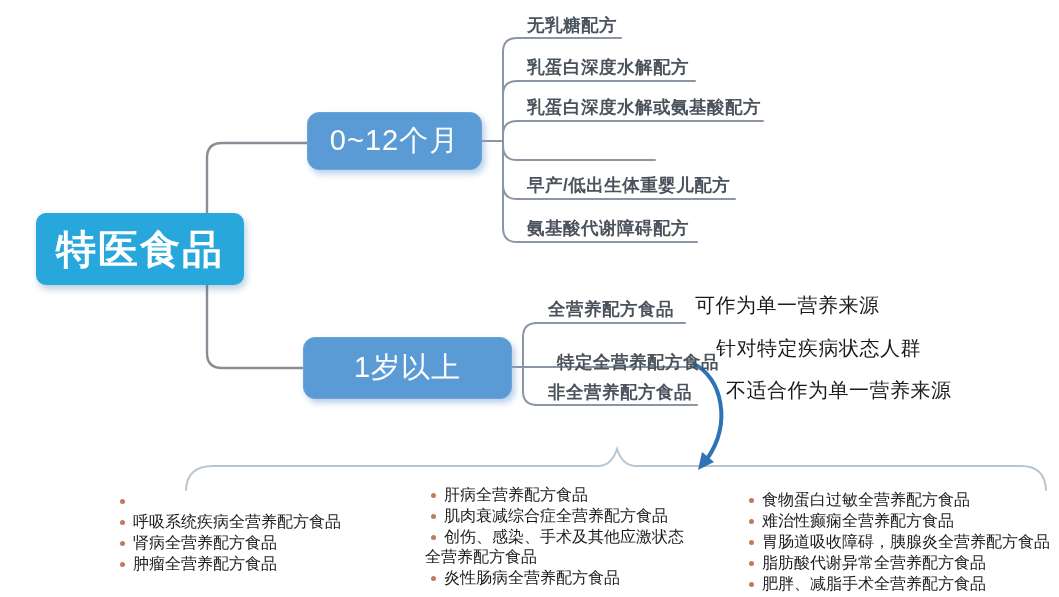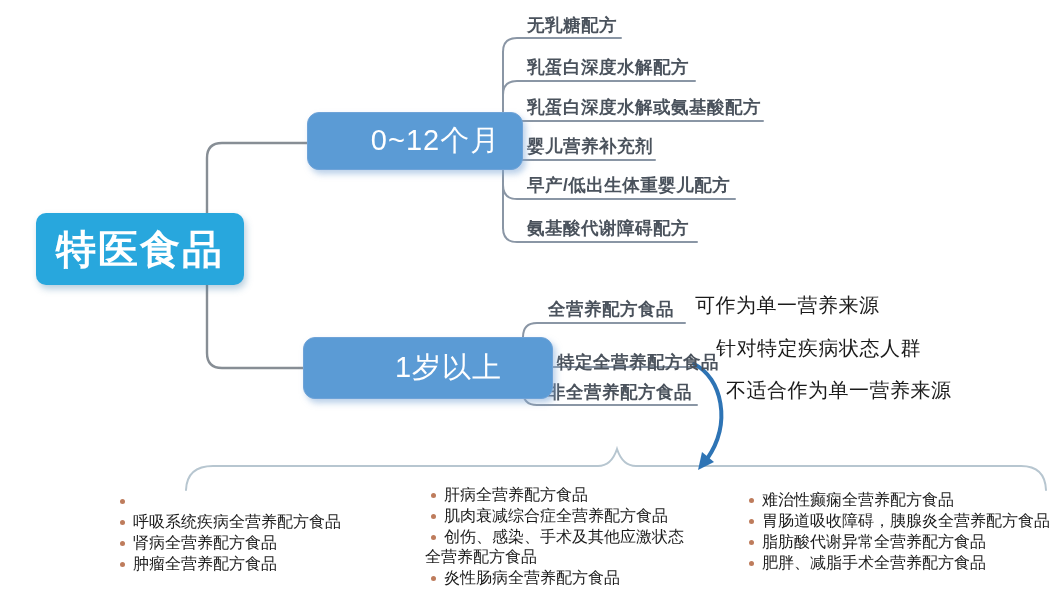--- a/index.html
+++ b/index.html
@@ -28,21 +28,21 @@
   .node-root{
     left:36px;top:213px;width:208px;height:72px;border-radius:10px;
     background:var(--root-fill);
     box-shadow:2px 4px 7px rgba(50,115,160,.35);
     font-size:40px;font-weight:bold;letter-spacing:2px;
   }
   .node-branch{
     background:var(--branch-fill);
     border:1px solid #6FA3D8;border-radius:12px;
     box-shadow:3px 4px 6px rgba(130,170,215,.55);
-    font-size:29px;font-weight:400;letter-spacing:1px;padding-left:41px;
+    font-size:29px;font-weight:400;letter-spacing:1px;
   }
   .node-branch.b1{left:307px;top:112px;width:173px;height:56px;}
   .node-branch.b2{left:303px;top:337px;width:207px;height:60px;}
   .leaf{
     position:absolute;z-index:1;white-space:nowrap;
     font-size:17.5px;font-weight:bold;color:var(--label-text);letter-spacing:.5px;
   }
   .note{
     position:absolute;z-index:1;white-space:nowrap;
     font-family:"Liberation Serif",serif;
@@ -96,21 +96,20 @@
     <polygon points="698,470 714,462 702,452" fill="#2E74B5"></polygon>
   </svg>
 
   <div class="node node-root">特医食品</div>
   <div class="node node-branch b1">0~12个月</div>
   <div class="node node-branch b2">1岁以上</div>
 
   <div class="leaf" style="left:527px;top:13px;">无乳糖配方</div>
   <div class="leaf" style="left:527px;top:55px;">乳蛋白深度水解配方</div>
   <div class="leaf" style="left:527px;top:95px;">乳蛋白深度水解或氨基酸配方</div>
-  <div class="leaf" style="left:527px;top:134px;">婴儿营养补充剂</div>
   <div class="leaf" style="left:527px;top:173px;">早产/低出生体重婴儿配方</div>
   <div class="leaf" style="left:527px;top:216px;">氨基酸代谢障碍配方</div>
 
   <div class="leaf" style="left:548px;top:297px;">全营养配方食品</div>
   <div class="leaf" style="left:557px;top:340px;margin-top:10px;">特定全营养配方食品</div>
   <div class="leaf" style="left:548px;top:380px;">非全营养配方食品</div>
   <div class="note" style="left:695px;top:292px;">可作为单一营养来源</div>
   <div class="note" style="left:716px;top:335px;">针对特定疾病状态人群</div>
   <div class="note" style="left:726px;top:377px;">不适合作为单一营养来源</div>
 
@@ -122,19 +121,20 @@
   </ul>
 
   <ul class="col col2">
     <li><span class="bullet"></span><span>肝病全营养配方食品</span></li>
     <li><span class="bullet"></span><span>肌肉衰减综合症全营养配方食品</span></li>
     <li><span class="bullet"></span><span>创伤、感染、手术及其他应激状态全营养配方食品</span></li>
     <li><span class="bullet"></span><span>炎性肠病全营养配方食品</span></li>
   </ul>
 
   <ul class="col col3">
+    <li><span class="bullet"></span><span>食物蛋白过敏全营养配方食品</span></li>
     <li><span class="bullet"></span><span>难治性癫痫全营养配方食品</span></li>
     <li><span class="bullet"></span><span>胃肠道吸收障碍，胰腺炎全营养配方食品</span></li>
     <li><span class="bullet"></span><span>脂肪酸代谢异常全营养配方食品</span></li>
     <li><span class="bullet"></span><span>肥胖、减脂手术全营养配方食品</span></li>
   </ul>
 
 </div>
 
 </body></html>

